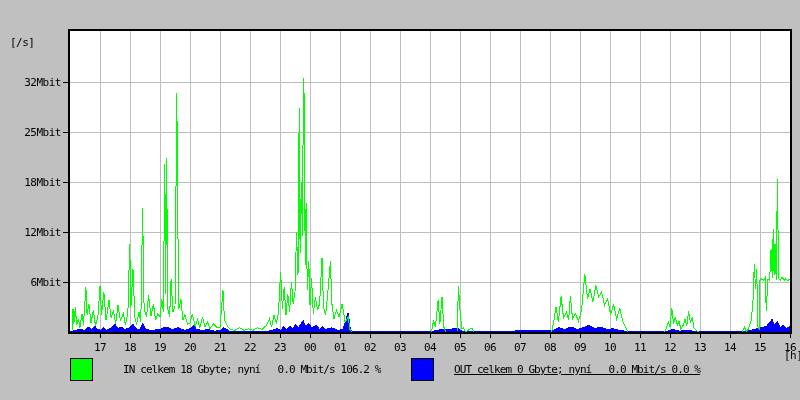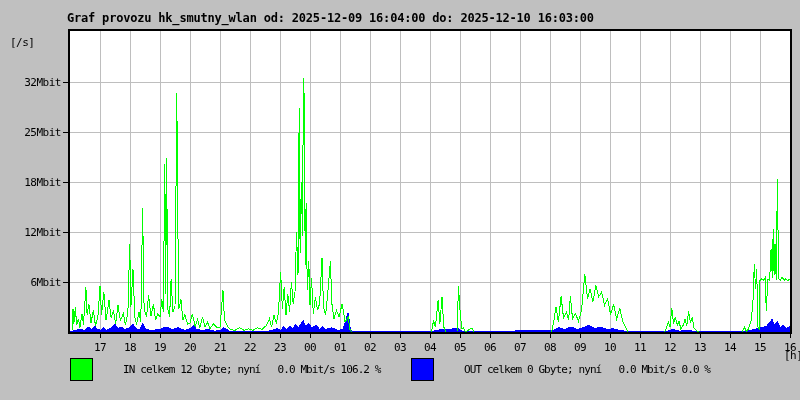--- a/index.html
+++ b/index.html
@@ -13,28 +13,27 @@
   .abs{position:absolute;white-space:pre;}
   .title{left:67px;top:11px;font-size:12px;font-weight:bold;letter-spacing:-0.2px;}
   .yunit{left:10px;top:36px;font-size:11px;letter-spacing:-0.5px;}
   .xunit{left:784px;top:349px;font-size:11px;letter-spacing:-0.5px;}
   svg.plot{position:absolute;left:0;top:0;}
   .swatch{position:absolute;width:23px;height:23px;top:358px;border:1px solid #000;box-sizing:border-box;}
   .sw-in{left:70px;}
   .sw-out{left:411px;}
   .legtxt{top:363px;font-size:11px;letter-spacing:-0.9px;}
   .leg-in{left:123px;}
-  .leg-out{left:464px;}
+  .leg-out{left:454px;text-decoration:underline;}
   .avail{left:440px;top:385px;font-size:11px;letter-spacing:-0.9px;}
 </style>
 </head>
 <body>
 
 <div class="screen" style="background: rgb(192, 192, 192);">
-  <div class="abs title">Graf provozu hk_smutny_wlan od: 2025-12-09 16:04:00 do: 2025-12-10 16:03:00</div>
   <div class="abs yunit">[/s]</div>
 
   <svg class="plot" width="800" height="400" viewBox="0 0 800 400" shape-rendering="crispEdges" xmlns="http://www.w3.org/2000/svg">
       <rect x="70" y="31" width="720" height="301" fill="#ffffff"></rect>
       <line x1="100" y1="31" x2="100" y2="332" stroke="#bebebe" stroke-width="1"></line>
       <line x1="130" y1="31" x2="130" y2="332" stroke="#bebebe" stroke-width="1"></line>
       <line x1="160" y1="31" x2="160" y2="332" stroke="#bebebe" stroke-width="1"></line>
       <line x1="190" y1="31" x2="190" y2="332" stroke="#bebebe" stroke-width="1"></line>
       <line x1="220" y1="31" x2="220" y2="332" stroke="#bebebe" stroke-width="1"></line>
       <line x1="250" y1="31" x2="250" y2="332" stroke="#bebebe" stroke-width="1"></line>
@@ -120,18 +119,18 @@
       <text x="730" y="351" text-anchor="middle" font-size="11" font-family="&quot;DejaVu Sans Mono&quot;,&quot;Liberation Mono&quot;,monospace" letter-spacing="-0.5" fill="#000">14</text>
       <line x1="760" y1="333" x2="760" y2="338" stroke="#000000" stroke-width="1"></line>
       <text x="760" y="351" text-anchor="middle" font-size="11" font-family="&quot;DejaVu Sans Mono&quot;,&quot;Liberation Mono&quot;,monospace" letter-spacing="-0.5" fill="#000">15</text>
       <line x1="790" y1="333" x2="790" y2="338" stroke="#000000" stroke-width="1"></line>
       <text x="790" y="351" text-anchor="middle" font-size="11" font-family="&quot;DejaVu Sans Mono&quot;,&quot;Liberation Mono&quot;,monospace" letter-spacing="-0.5" fill="#000">16</text>
     </svg>
 
   <div class="abs xunit">[h]</div>
 
   <div class="swatch sw-in" style="background: rgb(0, 255, 0);"></div>
-  <div class="abs legtxt leg-in">IN celkem 12 Gbyte; nyní   0.0 Mbit/s 106.2 %</div>
+  <div class="abs legtxt leg-in">IN celkem 18 Gbyte; nyní   0.0 Mbit/s 106.2 %</div>
 
   <div class="swatch sw-out" style="background: rgb(0, 0, 255);"></div>
   <div class="abs legtxt leg-out">OUT celkem 0 Gbyte; nyní   0.0 Mbit/s 0.0 %</div>
 
 </div>
 
 </body></html>

